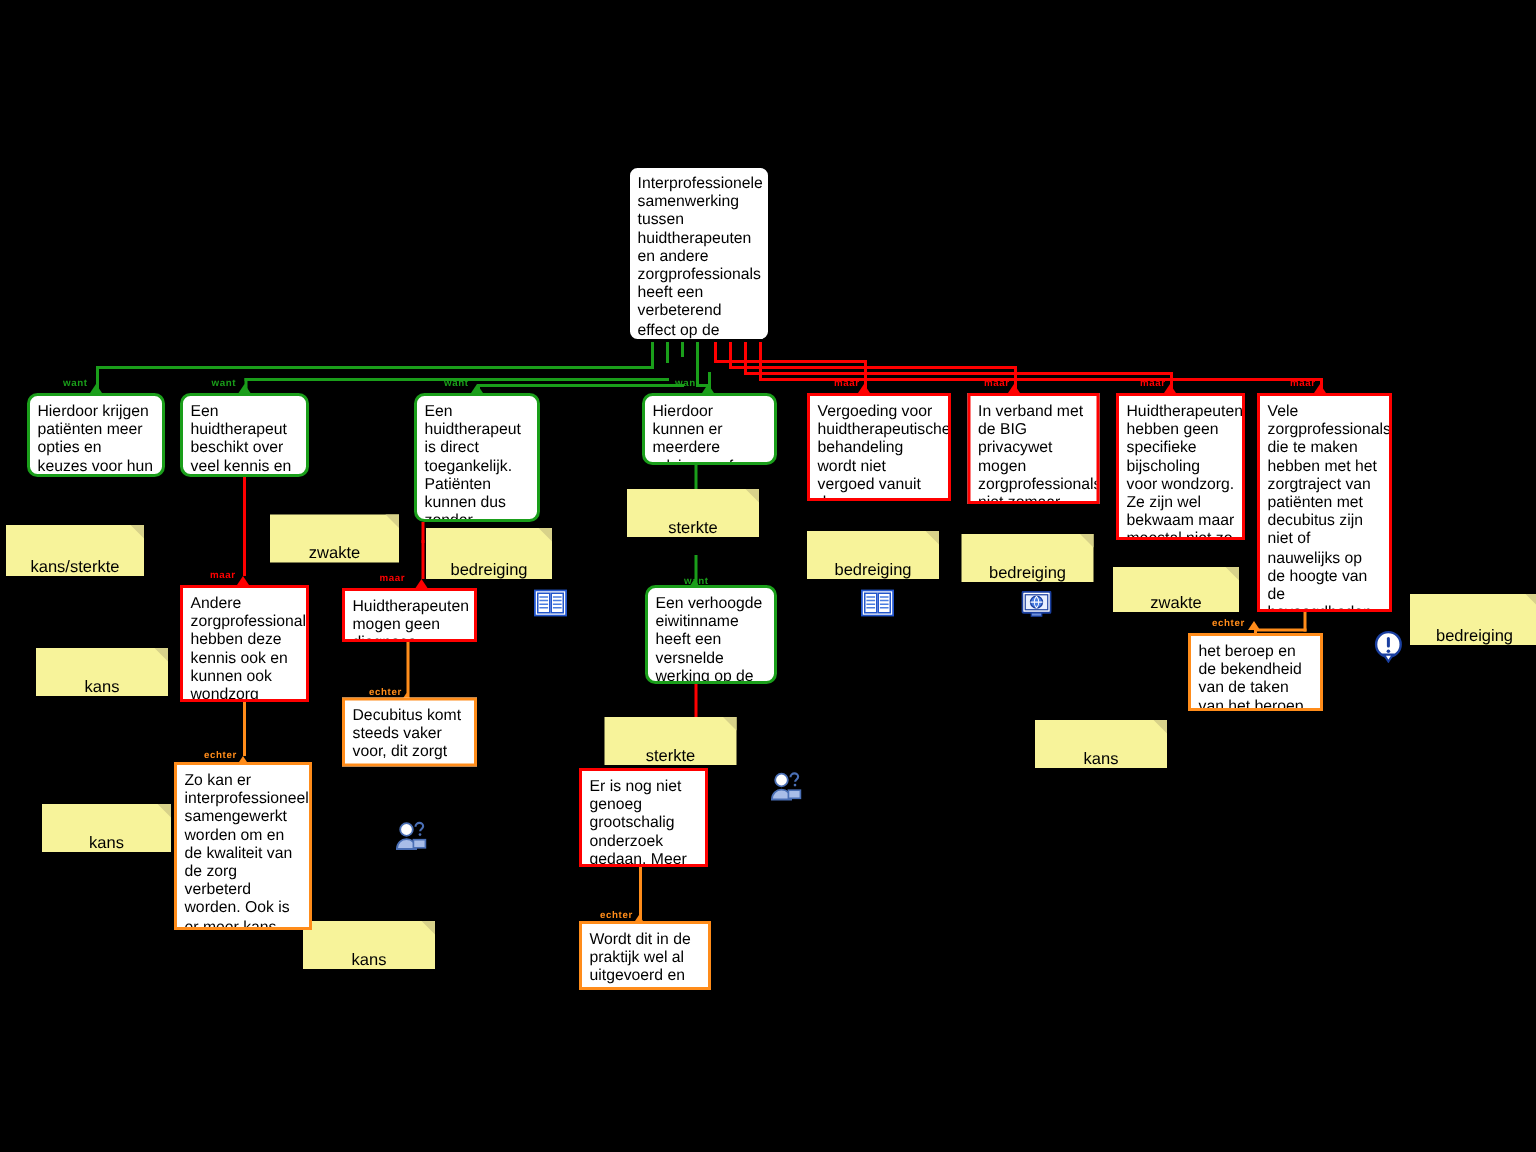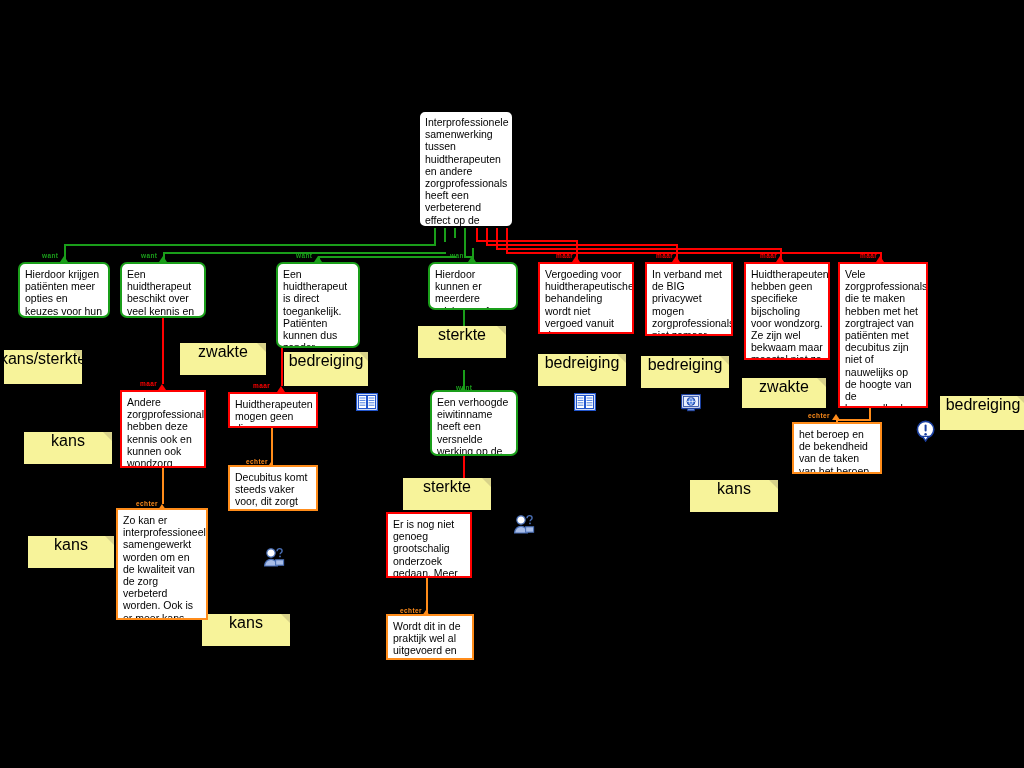--- a/index.html
+++ b/index.html
@@ -22,23 +22,23 @@
   .node.green{border:2px solid #1a9e1a;border-radius:7px;}
   .node.red{border:2px solid #ff0000;}
   .node.orange{border:2px solid #ff8c1a;}
   .node.rootbox{border:2px solid #000000;border-radius:7px;}
 
   
   .sticky{
     position:absolute;
     background:#f7f39a;
     color:#000;
-    font-size:16px;
+    font-size:11px;
     display:flex;
-    align-items:flex-start;
+    align-items:flex-end;
     justify-content:center;
     box-sizing:border-box;
     z-index:4;
   }
   .sticky .fold{
     position:absolute;
     top:0;right:0;
     width:0;height:0;
     border-left:9px solid transparent;
     border-top:9px solid #d8d28a;
@@ -197,21 +197,21 @@
   <div class="node orange" style="left:116px;top:508px;width:92px;height:112px;">Zo kan er interprofessioneel samengewerkt worden om en de kwaliteit van de zorg verbeterd worden. Ook is er meer kans voor feedback geven en krijgen.</div>
 
   <div class="node green" style="left:430px;top:390px;width:88px;height:66px;">Een verhoogde eiwitinname heeft een versnelde werking op de wondgenezing van decubitus.</div>
 
   <div class="node red" style="left:386px;top:512px;width:86px;height:66px;">Er is nog niet genoeg grootschalig onderzoek gedaan. Meer hoogwaardig onderzoek is nodig.</div>
 
   <div class="node orange" style="left:386px;top:614px;width:88px;height:46px;">Wordt dit in de praktijk wel al uitgevoerd en als effectief genoemd.</div>
 
   <div class="node orange" style="left:792px;top:422px;width:90px;height:52px;">het beroep en de bekendheid van de taken van het beroep is aan het groeien.</div>
 
-  <div class="sticky" style="left:4px;top:350px;width:78px;height:34px;">
+  <div class="sticky" style="left:4px;top:350px;width:92px;height:34px;">
     <span class="fold"></span>
     <span>kans/sterkte</span>
   </div>
 
   <div class="sticky" style="left:180px;top:343px;width:86px;height:32px;">
     <span class="fold"></span>
     <span>zwakte</span>
   </div>
 
   <div class="sticky" style="left:284px;top:352px;width:84px;height:34px;">

